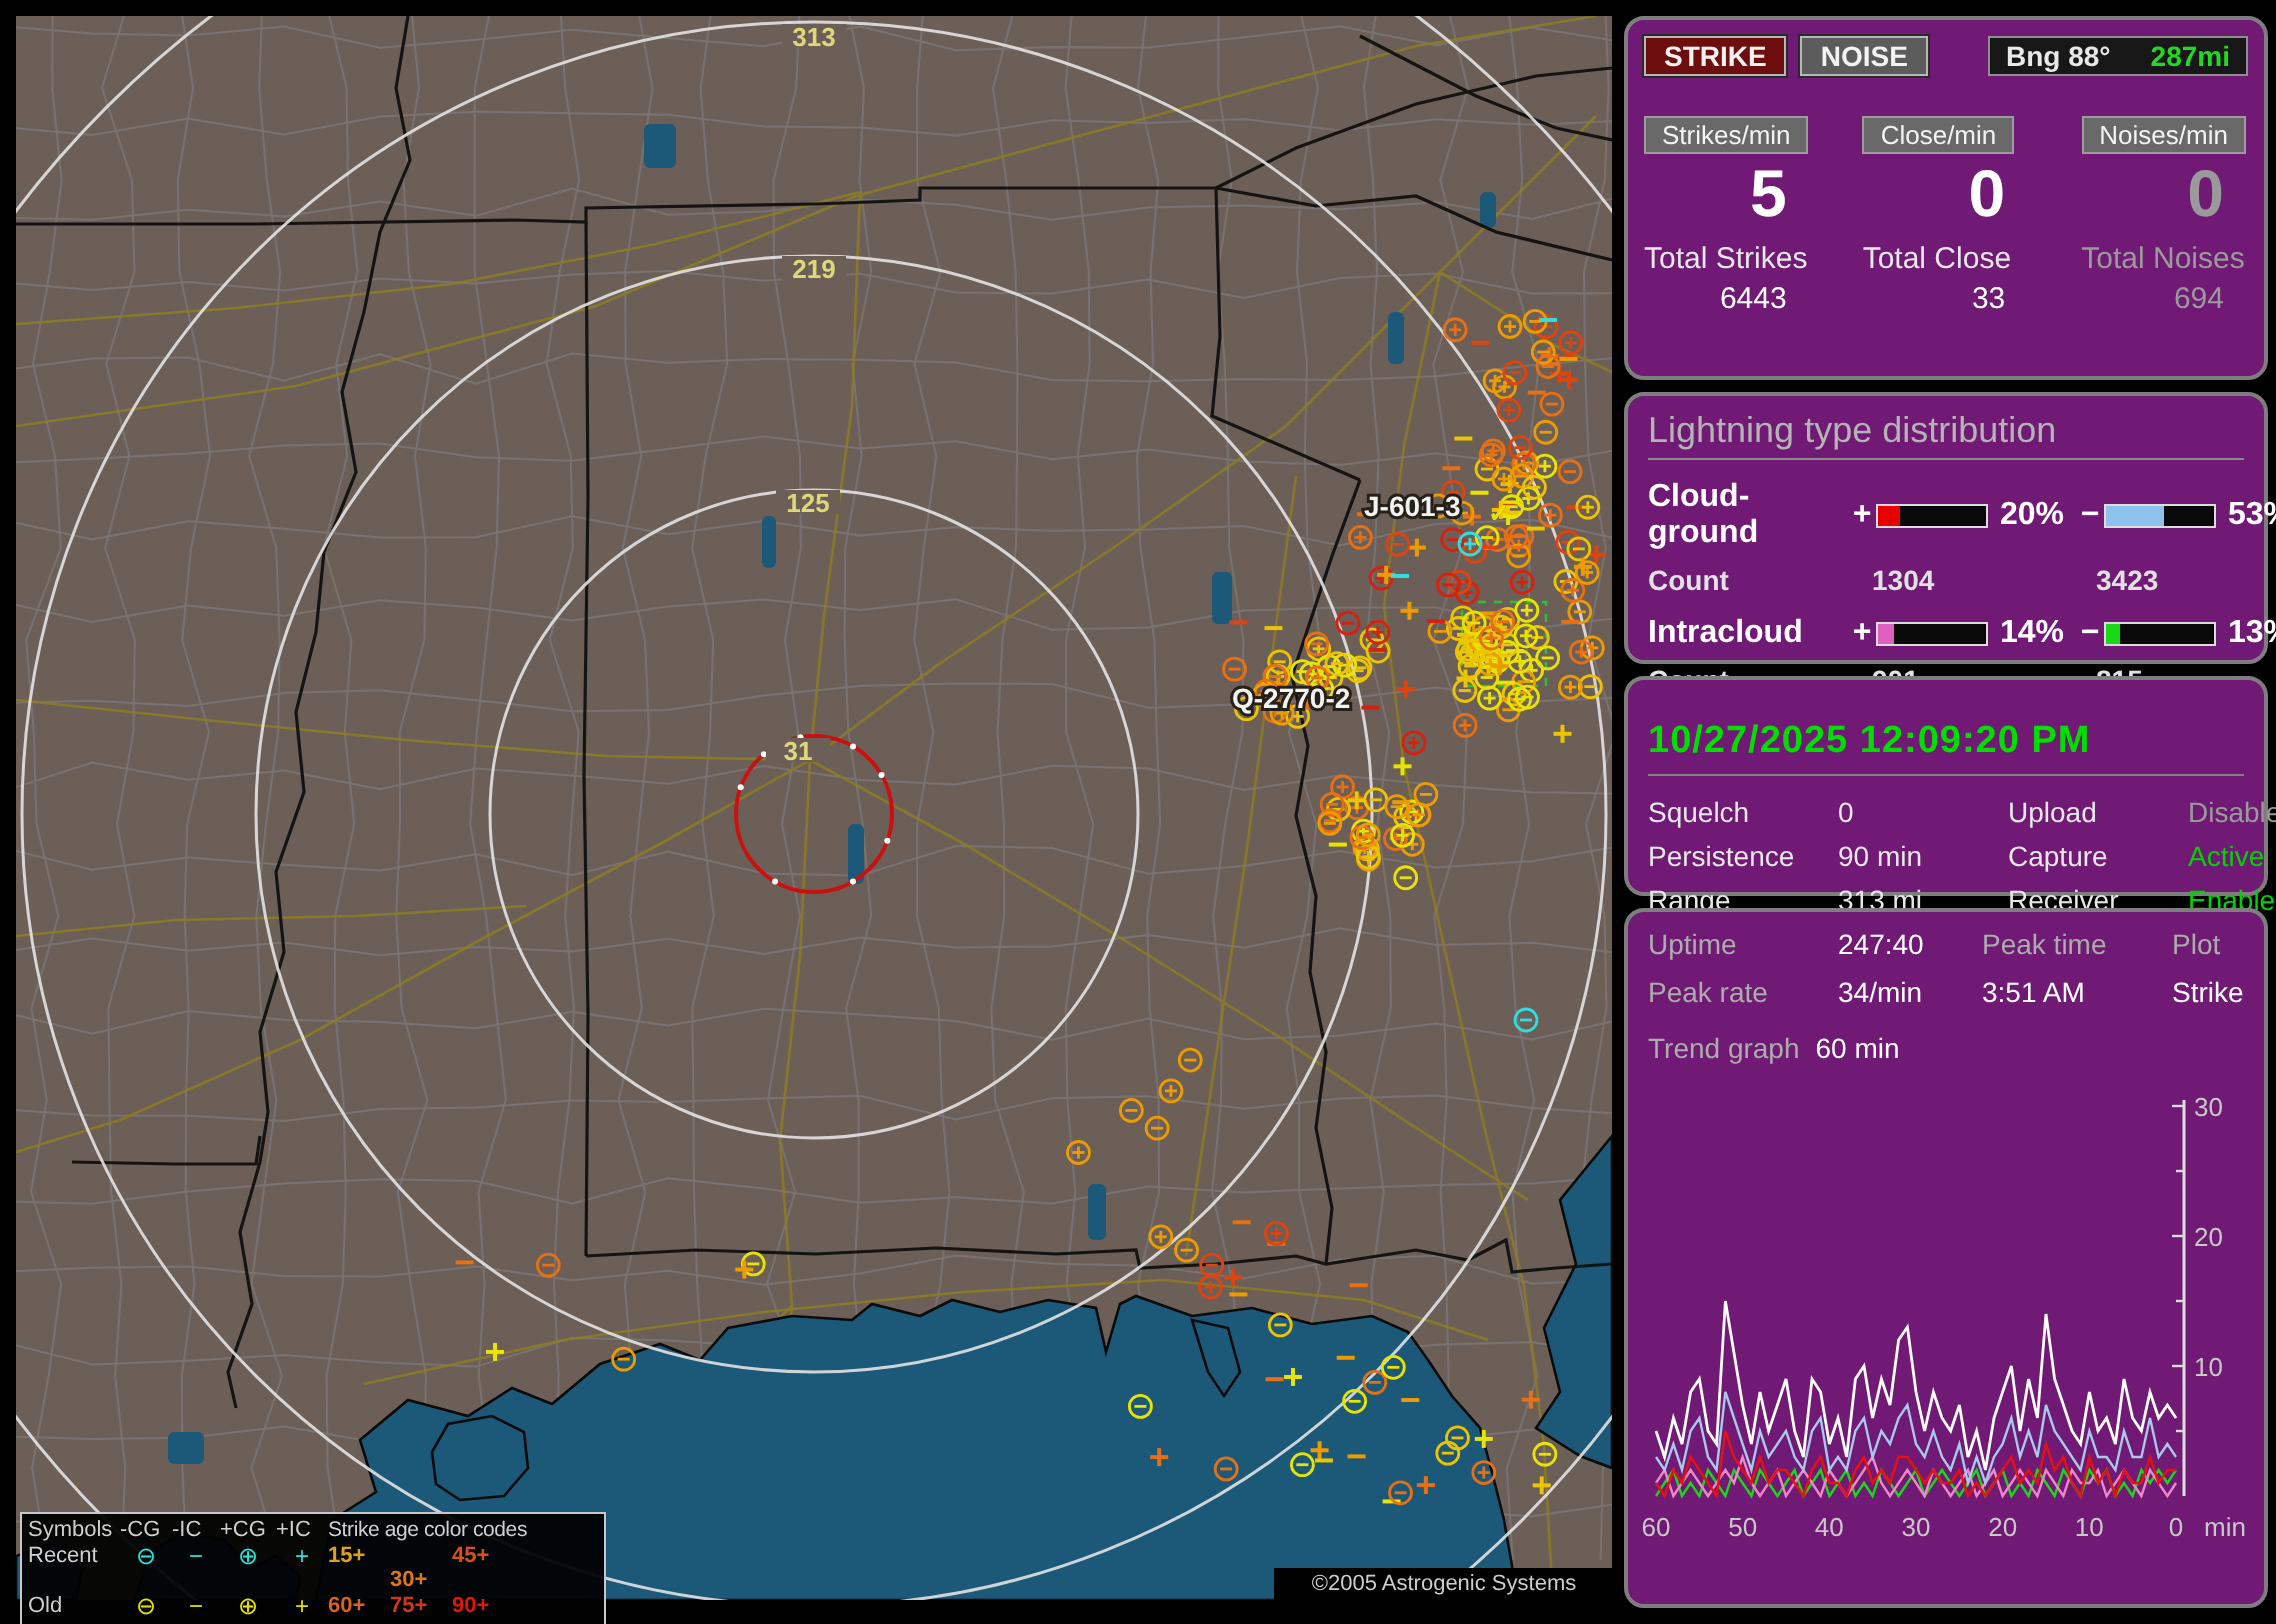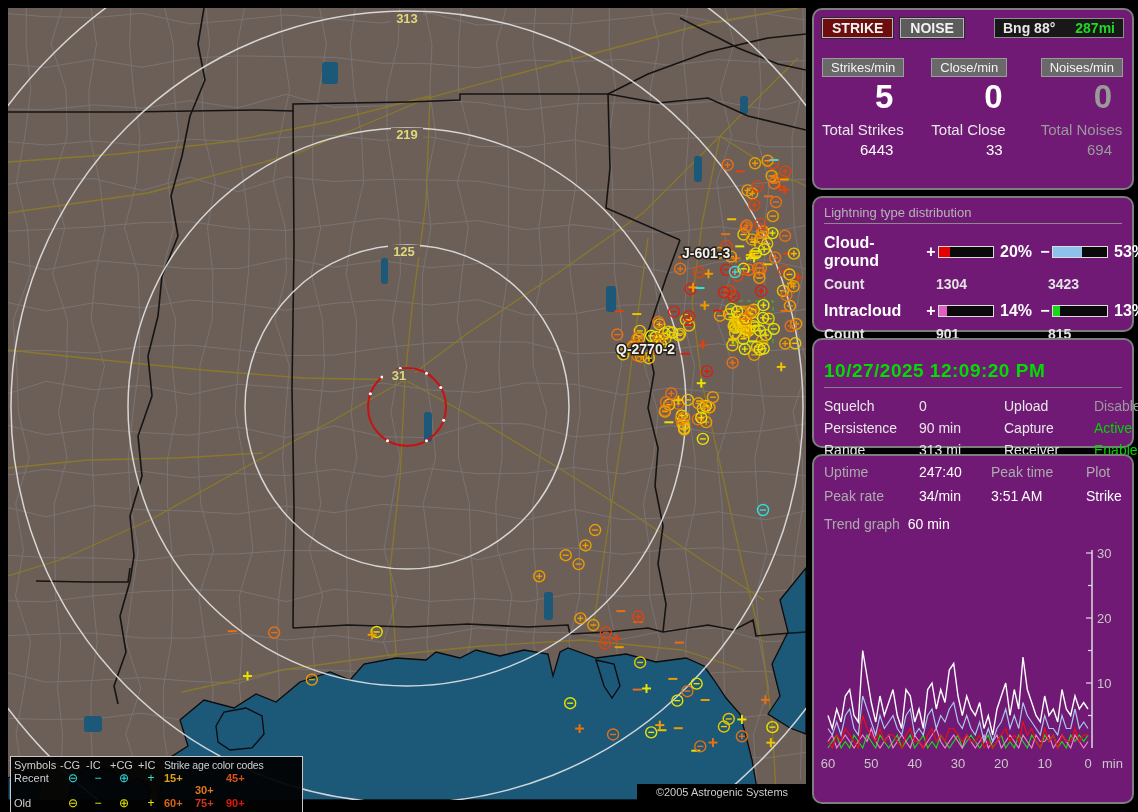--- a/index.html
+++ b/index.html
@@ -36,21 +36,21 @@
   #bng .dist{color:#22d822;}
   .cols{display:grid;grid-template-columns:1fr 1fr 1fr;column-gap:26px;margin-top:20px;}
   .tag{display:inline-block;justify-self:start;background:#696969;border:1px solid #9c9c9c;
        color:#f4f4f4;font-size:13px;padding:1px 8px;white-space:nowrap;}
   .big{font-size:33px;font-weight:bold;color:#fff;text-align:right;padding-right:12px;
        line-height:1.15;margin-top:1px;}
   .tlabel{font-size:15px;color:#e8e8e8;margin-top:5px;white-space:nowrap;}
   .tval{font-size:15px;color:#fff;text-align:right;padding-right:12px;margin-top:3px;}
   .dim{color:#9a9a9a !important;}
   
-  .sec-title{color:#b4b4b4;font-size:13px;border-bottom:1px solid #8a8a8a;padding-bottom:3px;}
+  .sec-title{color:#b4b4b4;font-size:18px;border-bottom:1px solid #8a8a8a;padding-bottom:3px;}
   .dist-row{display:grid;grid-template-columns:100px 14px 56px 44px 14px 56px 38px;
             align-items:center;margin-top:10px;font-weight:bold;color:#fff;font-size:16px;}
   .bar{height:10px;border:1px solid #dcdcdc;background:#0a0a0a;display:block;}
   .fill{display:block;height:100%;}
   .pct{padding-left:6px;}
   .sign{text-align:center;}
   .count-row{display:grid;grid-template-columns:112px 112px 1fr;font-weight:bold;color:#e2e2e2;
              font-size:14px;margin-top:6px;}
   
   .datetime{color:#00dd00;font-size:19px;font-weight:bold;letter-spacing:.5px;

